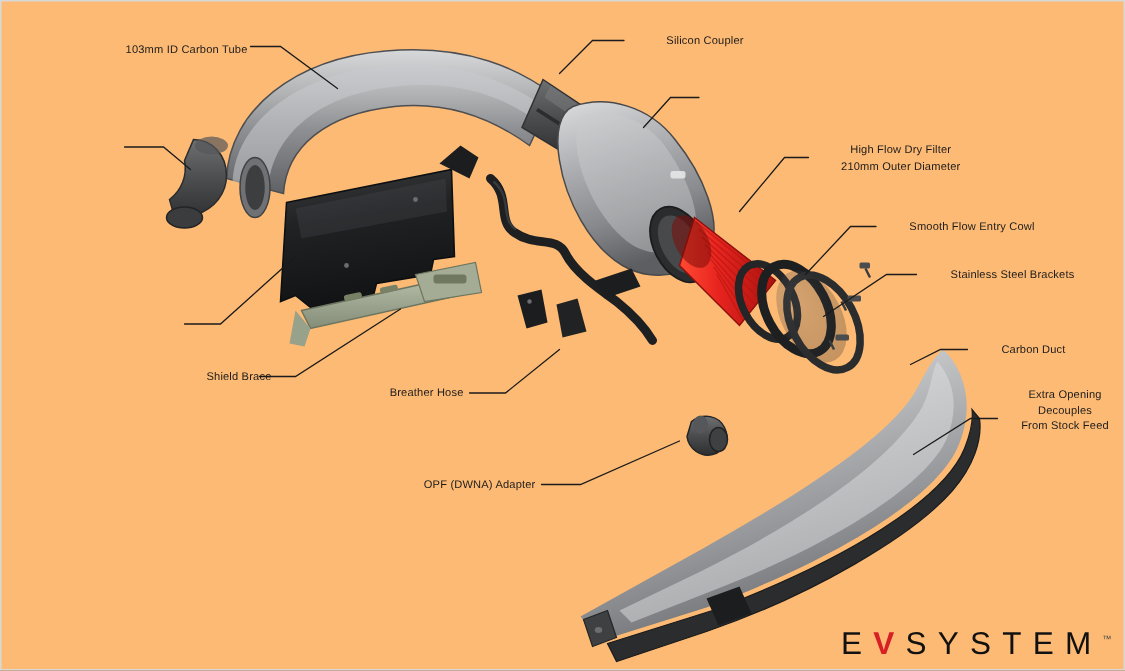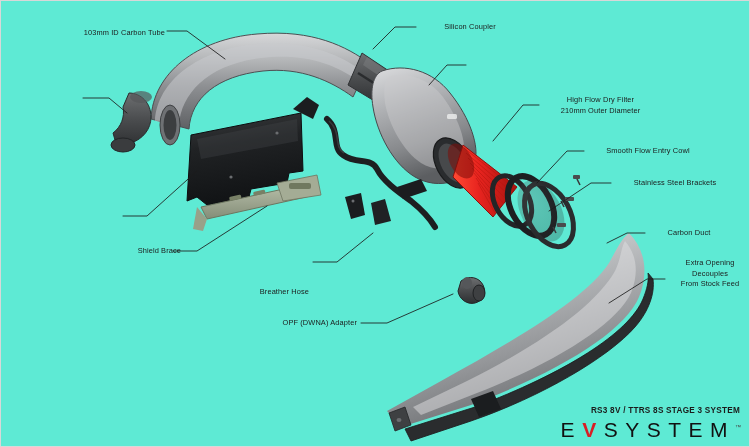--- a/index.html
+++ b/index.html
@@ -1,18 +1,18 @@
 <!DOCTYPE html>
 <html><head>
 <meta charset="utf-8">
 <title>Eventuri Exploded Diagram</title>
 <style>
   html,body{margin:0;padding:0;background:#8a8a8a;}
   body{font-family:"Liberation Sans",sans-serif;}
-  #stage{position:relative;width:750px;height:447px;background:#5eead4;overflow:hidden;
+  #stage{position:relative;width:750px;height:447px;background:#fdba74;overflow:hidden;
          border:1px solid #d8d8d8;box-sizing:border-box;}
   .lbl{position:absolute;font-size:7.4px;color:#1b1b1b;line-height:10.5px;
        letter-spacing:.12px;white-space:pre;font-weight:400;}
   .lbl.r{text-align:right;}
   .lbl.l{text-align:center;}
   svg.leaders{position:absolute;left:0;top:0;width:750px;height:447px;pointer-events:none;}
   .brand{position:absolute;right:9px;bottom:31px;font-size:8.2px;font-weight:bold;
          color:#1b1b1b;letter-spacing:.25px;white-space:nowrap;}
   .wordmark{position:absolute;right:8px;bottom:6px;font-size:21px;font-weight:400;
             color:#111;letter-spacing:7.5px;white-space:nowrap;line-height:1;}
@@ -193,29 +193,28 @@
       <path d="M538 104 L522 104 L492 140"></path>
       <path d="M583 150 L566 150 L536 182"></path>
       <path d="M610 182 L590 182 L548 210"></path>
       <path d="M644 232 L626 232 L606 242"></path>
       <path d="M664 278 L646 278 L608 302"></path>
     </g>
   </svg>
 
   <div class="lbl r" style="left:58px;top:27px;width:106px;">103mm ID Carbon Tube</div>
   <div class="lbl r" style="left:118px;top:245px;width:62px;">Shield Brace</div>
-  <div class="lbl r" style="left:240px;top:256px;width:68px;margin-top:30px;">Breather Hose</div>
+  <div class="lbl r" style="left:240px;top:256px;width:68px;">Breather Hose</div>
   <div class="lbl r" style="left:260px;top:317px;width:96px;">OPF (DWNA) Adapter</div>
 
   <div class="lbl l" style="left:419px;top:21px;width:100px;">Silicon Coupler</div>
   <div class="lbl l" style="left:542px;top:94px;width:115px;">High Flow Dry Filter
 210mm Outer Diameter</div>
   <div class="lbl l" style="left:587px;top:145px;width:120px;">Smooth Flow Entry Cowl</div>
   <div class="lbl l" style="left:614px;top:177px;width:120px;">Stainless Steel Brackets</div>
   <div class="lbl l" style="left:648px;top:227px;width:80px;">Carbon Duct</div>
   <div class="lbl l" style="left:668px;top:257px;width:82px;">Extra Opening
 Decouples
 From Stock Feed</div>
 
-  <div class="brand">RS3 8V / TTRS 8S STAGE 3 SYSTEM</div>
   <div class="wordmark"><span>E</span><span class="v">V</span><span>SYSTEM</span><span class="tm">™</span></div>
 
 </div>
 
 </body></html>

